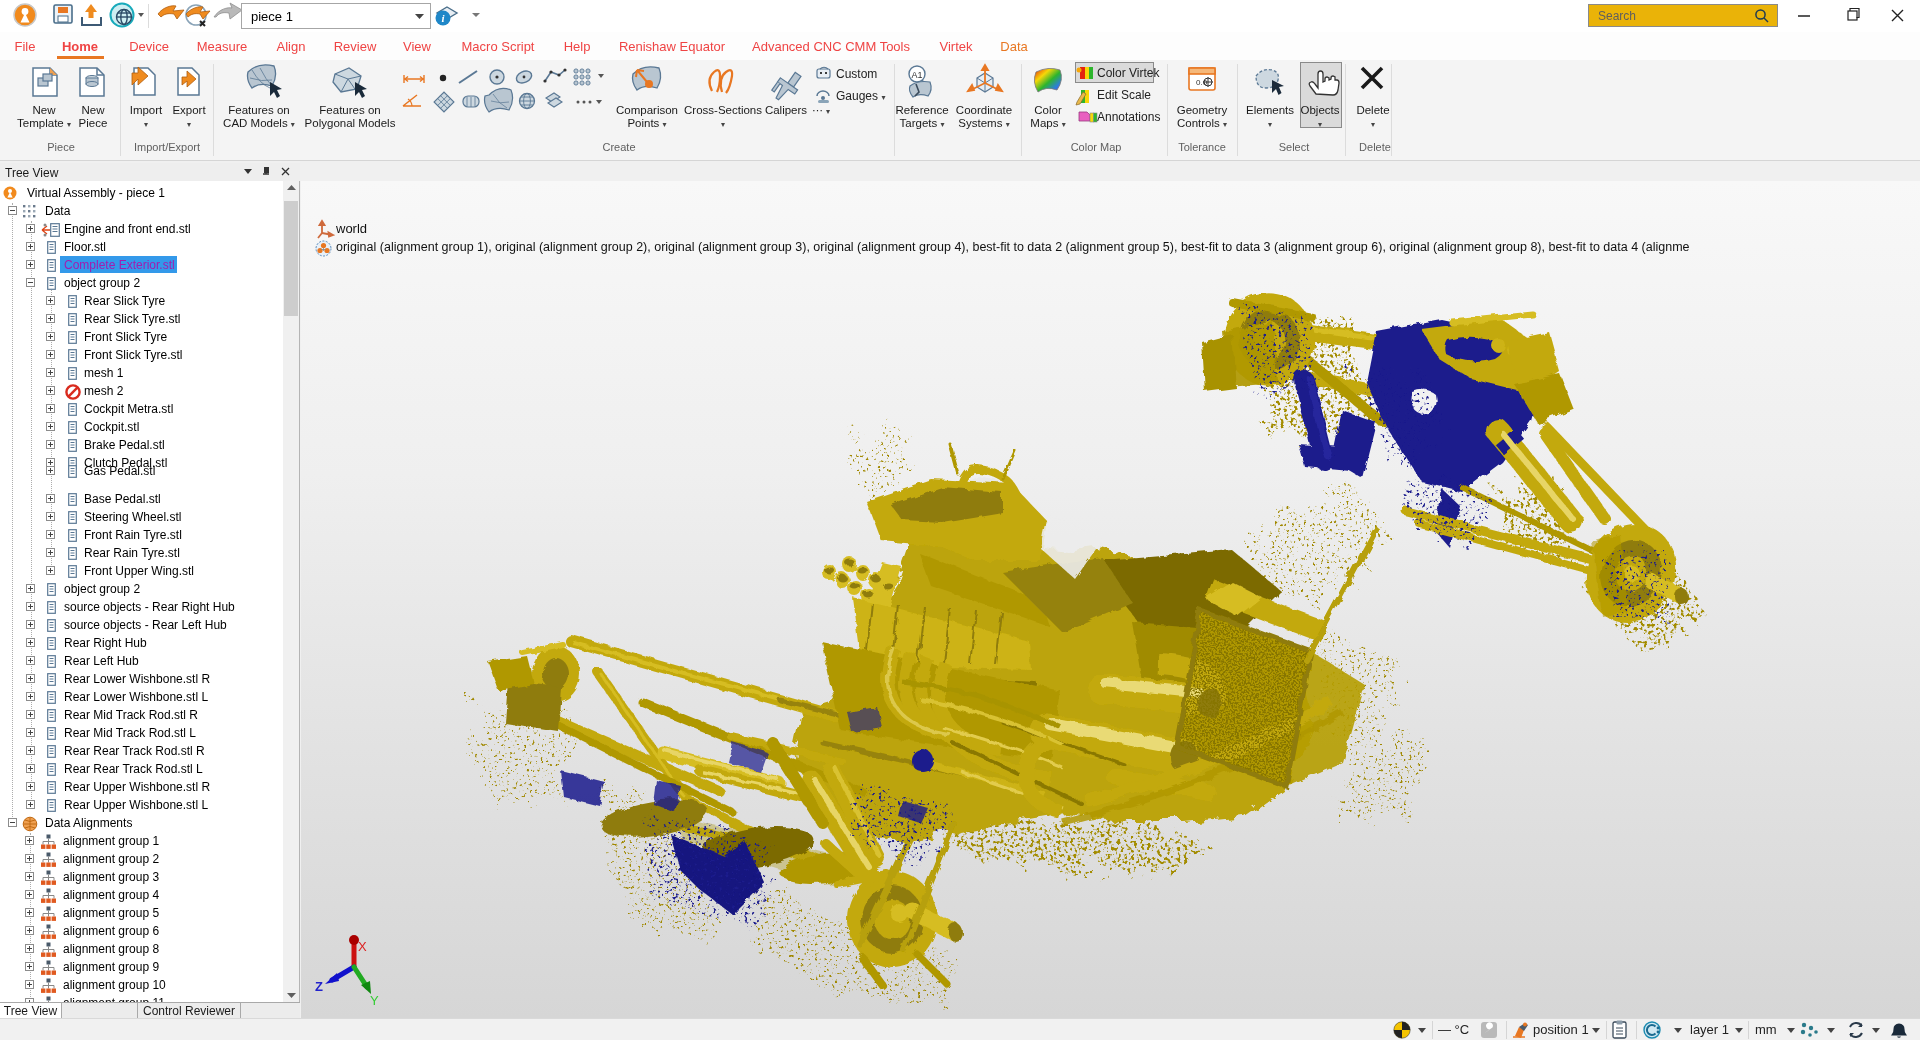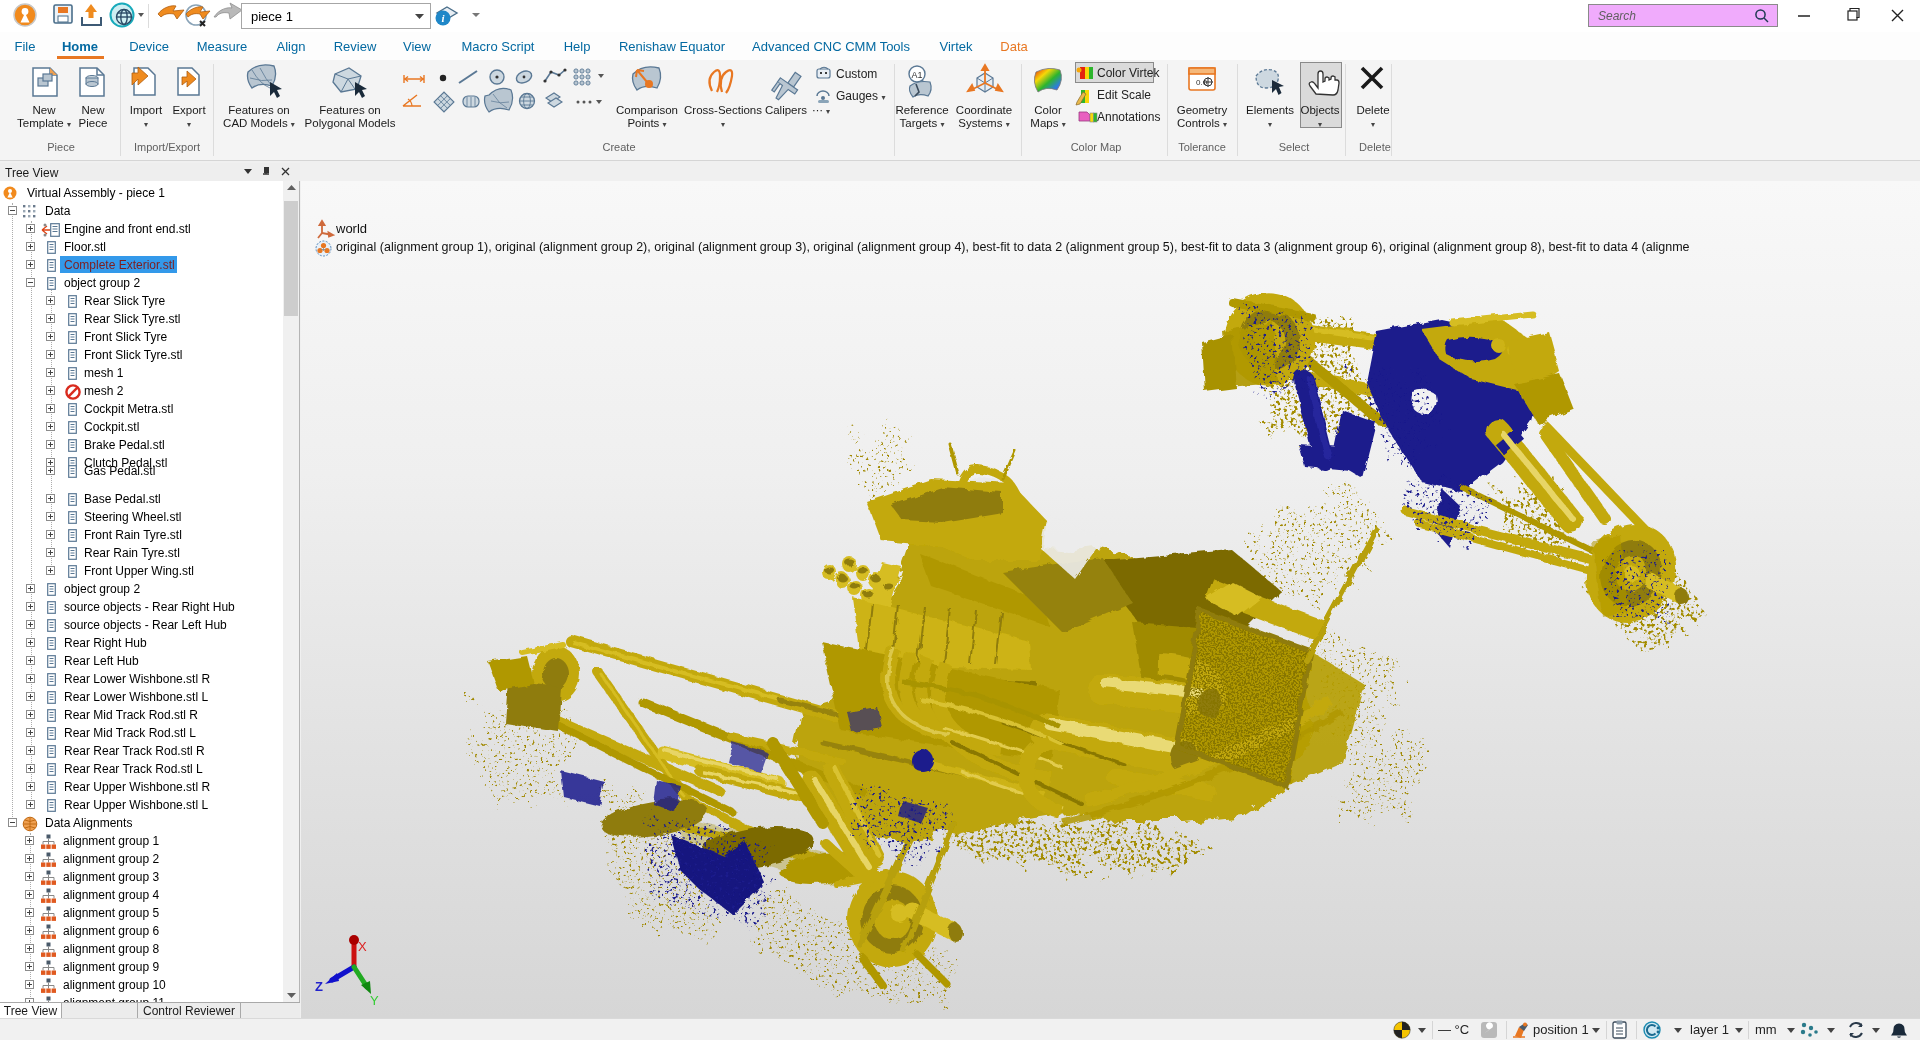--- a/index.html
+++ b/index.html
@@ -2,27 +2,27 @@
 <html><head>
 <meta charset="utf-8">
 <style>
 *{margin:0;padding:0;box-sizing:border-box;}
 html,body{width:1920px;height:1040px;overflow:hidden;background:#f0f0f0;font-family:"Liberation Sans",sans-serif;}
 #root{position:relative;width:1920px;height:1040px;}
 .abs{position:absolute;}
 
 #titlebar{position:absolute;left:0;top:0;width:1920px;height:32px;background:#ffffff;}
 #title-text{position:absolute;left:0;right:0;top:8px;text-align:center;font-size:13px;color:#1a1a1a;}
-#searchbox{position:absolute;left:1588px;top:4px;width:190px;height:23px;border:1px solid #8a8a8a;background:#f0abfc;font-style:italic;}
+#searchbox{position:absolute;left:1588px;top:4px;width:190px;height:23px;border:1px solid #8a8a8a;background:#eab308;}
 #searchbox span{position:absolute;left:9px;top:4px;font-size:12px;color:#5f5f5f;}
 #combobox{position:absolute;left:241px;top:3px;width:190px;height:26px;border:1px solid #a6a6a6;background:#fff;}
 #combobox span{position:absolute;left:9px;top:5px;font-size:13px;color:#000;}
 
 #menubar{position:absolute;left:0;top:32px;width:1920px;height:28px;background:#fdfdfd;}
-.mtab{position:absolute;top:7px;transform:translateX(-50%);font-size:13px;color:#0369a1;white-space:nowrap;}
+.mtab{position:absolute;top:7px;transform:translateX(-50%);font-size:13px;color:#ef4444;white-space:nowrap;}
 #home-ul{position:absolute;left:57px;top:24px;width:47px;height:3px;background:#e87722;}
 
 #ribbon{position:absolute;left:0;top:60px;width:1920px;height:101px;background:#f4f4f4;border-bottom:1px solid #d5d5d5;}
 .rsep{position:absolute;top:4px;width:1px;height:92px;background:#dcdcdc;}
 .glabel{position:absolute;top:81px;transform:translateX(-50%);font-size:11px;color:#5f5f5f;white-space:nowrap;}
 .blabel{position:absolute;transform:translateX(-50%);font-size:11.5px;color:#1a1a1a;text-align:center;white-space:nowrap;line-height:13px;}
 .dn{font-size:8px;color:#444;}
 .pressed{position:absolute;background:#dadada;border:1px solid #8a8a8a;}
 
 #treepanel{position:absolute;left:0;top:163px;width:300px;height:855px;background:#fff;border-right:1px solid #b4b4b4;}
@@ -367,21 +367,21 @@
           </svg>
           <span class="lbl" style="left:64px">Floor.stl</span>
         </div>
       <div class="trow" style="left:0;top:75px;width:283px">
           <div class="exp plus" style="left:26px"></div>
           <svg class="abs" style="left:47px;top:3px" width="9" height="13">
             <rect x="0.7" y="0.7" width="7.6" height="11.6" fill="#fff" stroke="#5a7894" stroke-width="1.2"></rect>
             <path d="M2.5 3.5 h4 M2.5 6 h4 M2.5 8.5 h4" stroke="#5a7894" stroke-width="1"></path>
           </svg>
           <div class="sel" style="left:60px;top:0;width:117px;height:17px"></div>
-          <span class="lbl" style="left:64px;color:#7f1d1d;z-index:2;position:absolute">Complete Exterior.stl</span>
+          <span class="lbl" style="left:64px;color:#a21caf;z-index:2;position:absolute">Complete Exterior.stl</span>
         </div>
       <div class="trow" style="left:0;top:93px;width:283px">
           <div class="exp minus" style="left:26px"></div>
           <svg class="abs" style="left:47px;top:3px" width="9" height="13">
             <rect x="0.7" y="0.7" width="7.6" height="11.6" fill="#fff" stroke="#5a7894" stroke-width="1.2"></rect>
             <path d="M2.5 3.5 h4 M2.5 6 h4 M2.5 8.5 h4" stroke="#5a7894" stroke-width="1"></path>
           </svg>
           <span class="lbl" style="left:64px">object group 2</span>
         </div>
       <div class="trow" style="left:0;top:111px;width:283px">

